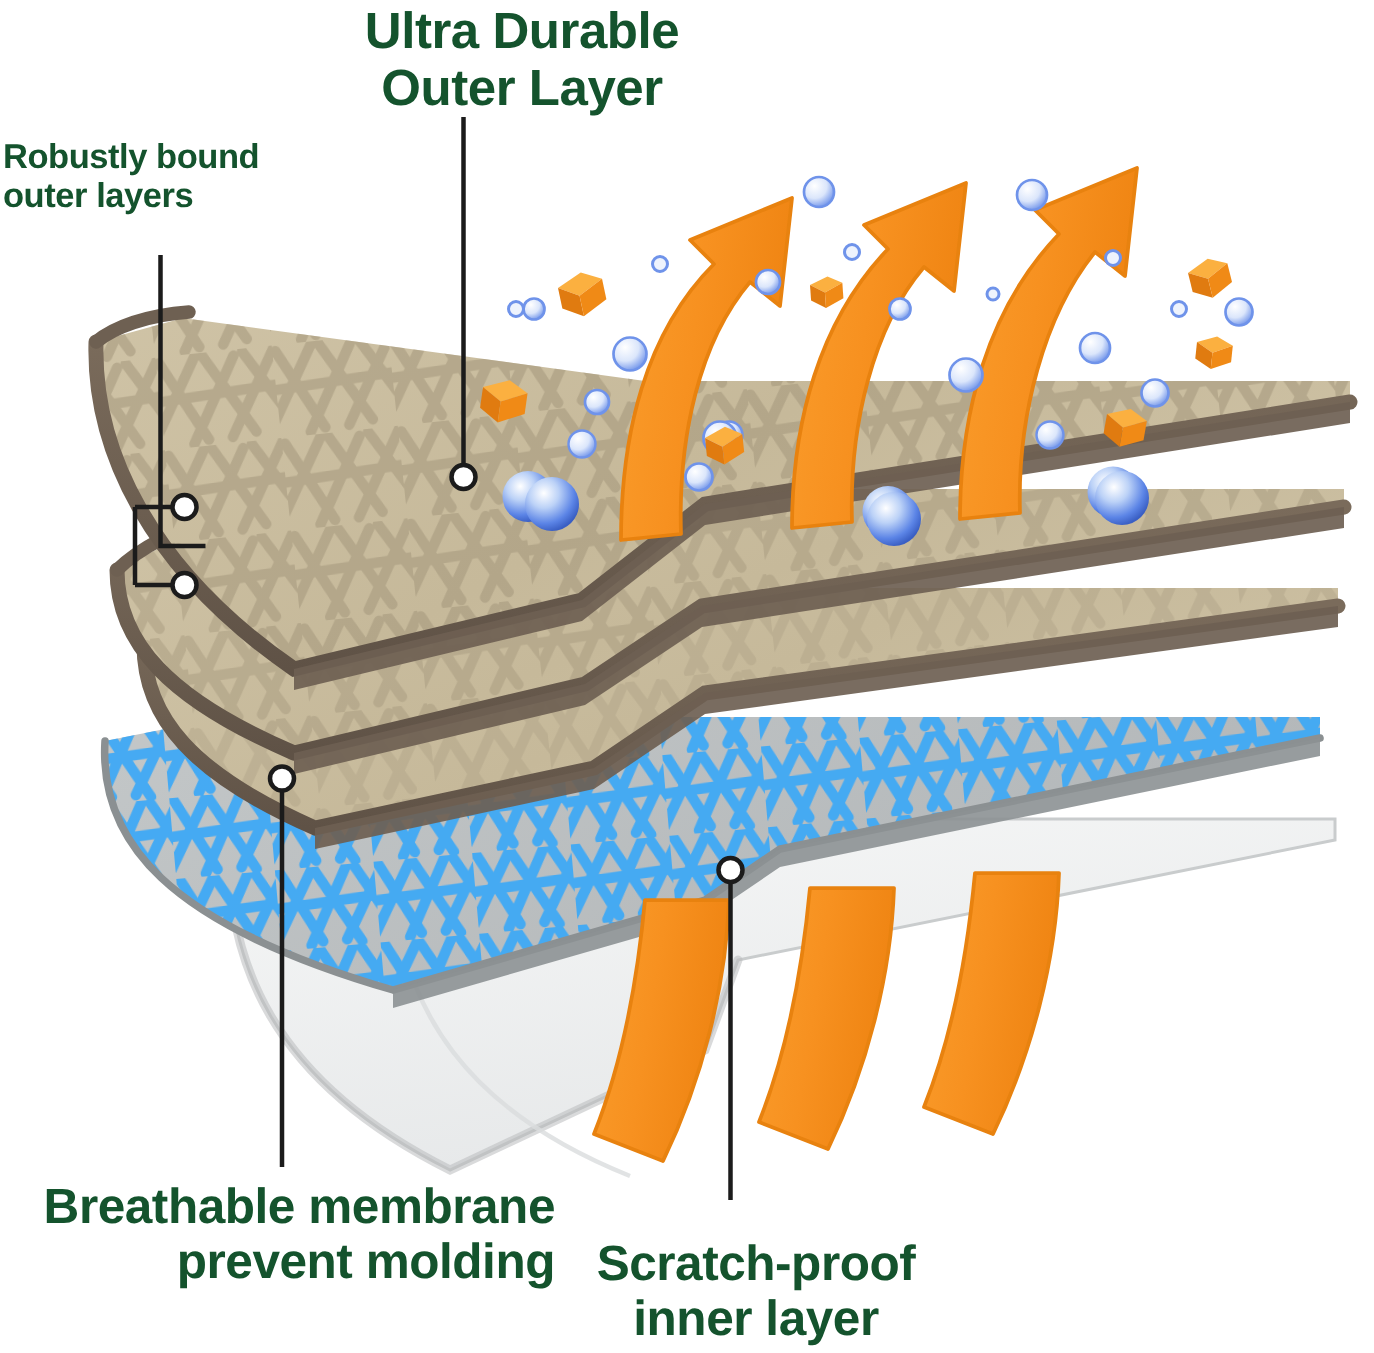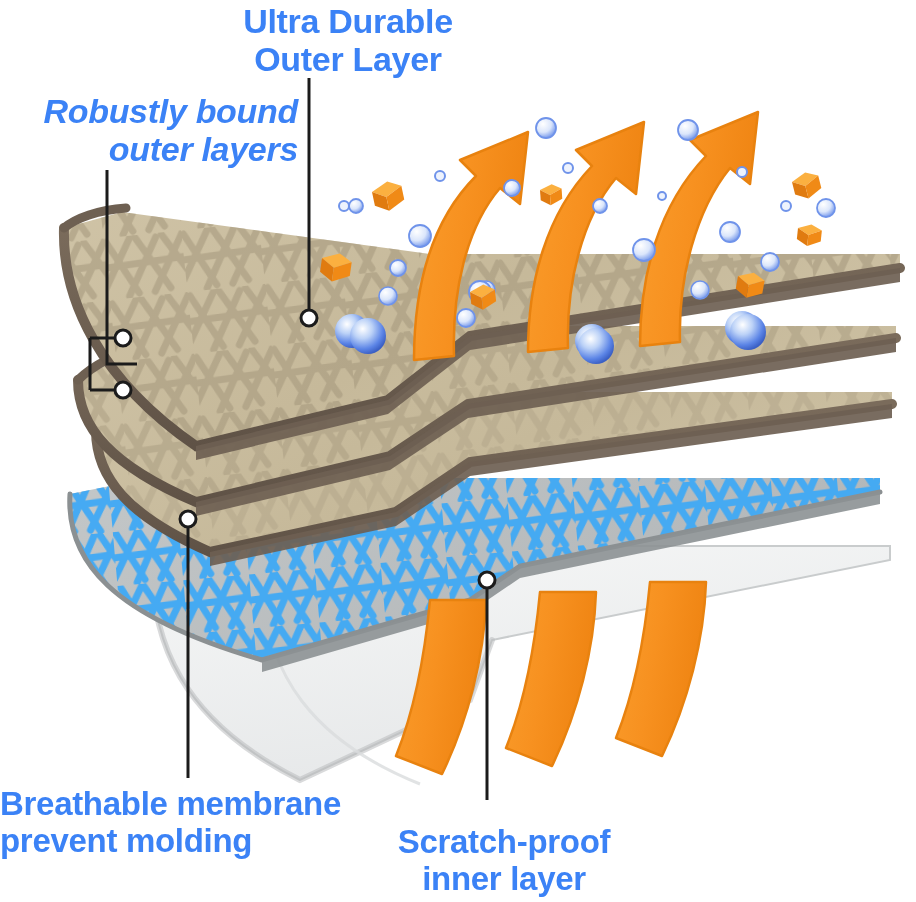--- a/index.html
+++ b/index.html
@@ -1,24 +1,24 @@
 <!DOCTYPE html>
 <html><head>
 <meta charset="utf-8">
 <style>
   html,body{margin:0;padding:0;background:#ffffff;}
   body{width:916px;height:902px;overflow:hidden;
        font-family:"Liberation Sans","DejaVu Sans",sans-serif;}
   #stage{position:relative;width:916px;height:902px;background:#fff;}
   #art{position:absolute;inset:0;}
-  .lbl{position:absolute;color:#3b82f6;font-weight:bold;line-height:1.12;
+  .lbl{position:absolute;color:#14532d;font-weight:bold;line-height:1.12;
        letter-spacing:-0.3px;white-space:pre-line;}
   #lbl-top   {left:203px; top:2px;   width:290px; text-align:center; font-size:34px;}
-  #lbl-left  {left:2px;   top:92px;  width:296px; text-align:right; font-size:34px;font-style:italic;}
-  #lbl-memb  {left:0px;   top:786px; width:370px; text-align:left; font-size:33px;}
+  #lbl-left  {left:2px;   top:92px;  width:296px; text-align:left; font-size:23px;}
+  #lbl-memb  {left:0px;   top:786px; width:370px; text-align:right; font-size:33px;}
   #lbl-inner {left:368px; top:824px; width:272px; text-align:center; font-size:33px;}
 </style>
 </head>
 <body>
 
 <div id="stage">
 
   <svg id="art" viewBox="0 0 916 902">
     <defs>
       <linearGradient id="gFab" x1="0" y1="0" x2="1" y2="0.5">

